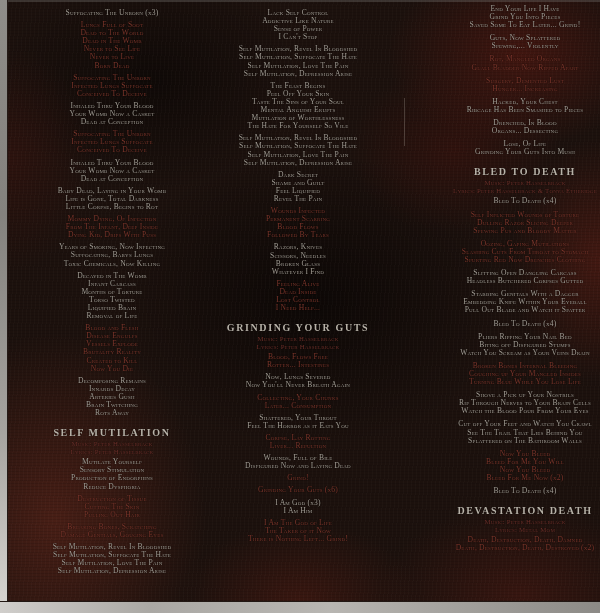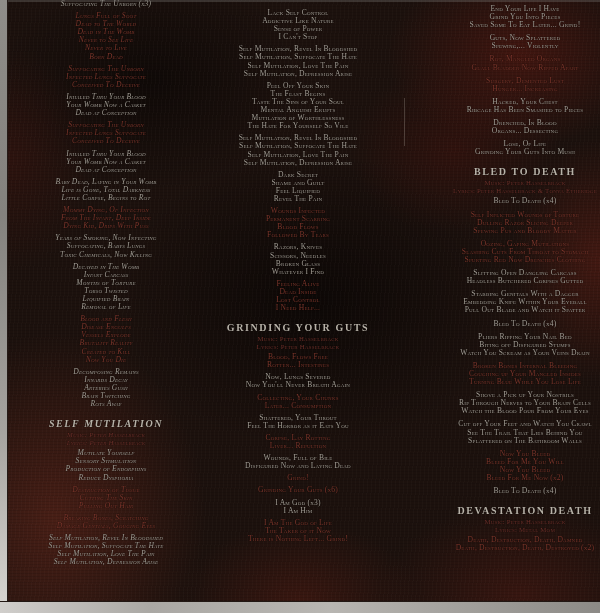--- a/index.html
+++ b/index.html
@@ -41,21 +41,21 @@
     border-top:1px solid #211713;
   }
   .edge-top{
     position:absolute;left:0;top:0;right:0;height:2px;background:rgba(120,118,114,.35);
   }
   .col{
     position:absolute;top:0;text-align:center;
     font-variant:small-caps;
     letter-spacing:.2px;
   }
-  .col-left  {left:2px;  width:208px; font-style:italic;}
+  .col-left  {left:8px;  width:208px; padding-top:9px;}
   .col-mid   {left:196px;width:204px; padding-top:9px;}
   .col-right {left:432px;width:186px; padding-top:5px;text-align:center;}
   .stanza{margin:0 0 4px 0;}
   .col-right .stanza{margin-bottom:5px;}
   .lyric-line{
     font-size:7.6px;line-height:8.1px;white-space:nowrap;
     text-shadow:0 0 1px rgba(0,0,0,.9);
   }
   .c-white .lyric-line{color:#a49e95;}
   .c-red   .lyric-line{color:#7e372c;}
@@ -181,22 +181,22 @@
         <div class="lyric-line">Sense of Power</div>
         <div class="lyric-line">I Can't Stop</div>
       </div>
       <div class="stanza c-white">
         <div class="lyric-line">Self Mutilation, Revel In Bloodshed</div>
         <div class="lyric-line">Self Mutilation, Suffocate The Hate</div>
         <div class="lyric-line">Self Mutilation, Love The Pain</div>
         <div class="lyric-line">Self Mutilation, Depression Arise</div>
       </div>
       <div class="stanza c-white">
+        <div class="lyric-line">The Feast Begins</div>
         <div class="lyric-line">Peel Off Your Skin</div>
-        <div class="lyric-line">The Feast Begins</div>
         <div class="lyric-line">Taste The Sins of Your Soul</div>
         <div class="lyric-line">Mental Anguish Erupts</div>
         <div class="lyric-line">Mutilation of Worthlessness</div>
         <div class="lyric-line">The Hate For Yourself So Vile</div>
       </div>
       <div class="stanza c-white">
         <div class="lyric-line">Self Mutilation, Revel In Bloodshed</div>
         <div class="lyric-line">Self Mutilation, Suffocate The Hate</div>
         <div class="lyric-line">Self Mutilation, Love The Pain</div>
         <div class="lyric-line">Self Mutilation, Depression Arise</div>

